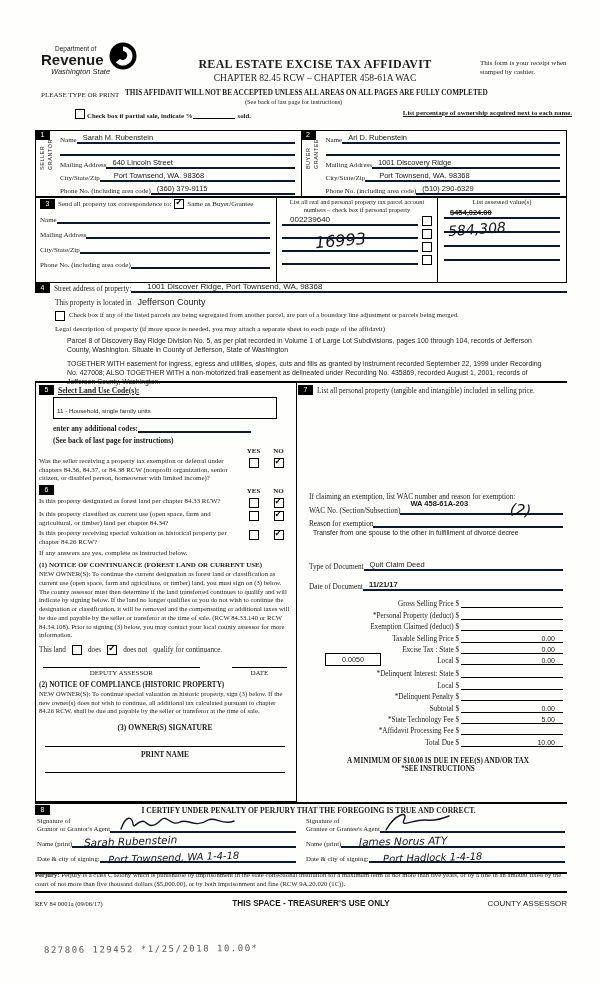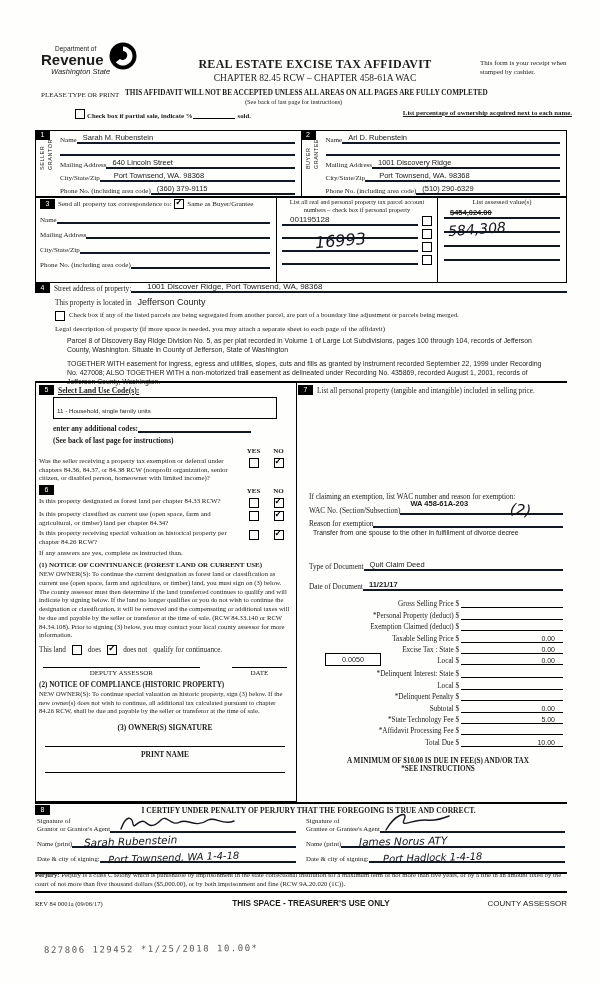--- a/index.html
+++ b/index.html
@@ -193,21 +193,21 @@
         </div>
       <div class="fline" style="height:15px;">
           <span class="lbl">Phone No. (including area code)</span>
           <span class="fill"></span>
         </div>
     </div>
     <div class="c3mid">
       <div style="font-size:6.4px;text-align:center;line-height:1.2;">List all real and personal property tax parcel account numbers – check box if personal property</div>
       <div class="fline" style="height:13px;">
           <span class="fill">
-            <span class="typed abs" style="bottom:0;left:2px;font-size:8px;">001195128</span>
+            <span class="typed abs" style="bottom:0;left:2px;font-size:8px;">002239640</span>
           </span>
           <span class="cb" style="margin-left:4px;"></span>
         </div>
       <div class="fline" style="height:13px;">
           <span class="fill"></span>
           <span class="cb" style="margin-left:4px;"></span>
         </div>
       <div class="fline" style="height:13px;">
           <span class="fill"></span>
           <span class="cb" style="margin-left:4px;"></span>
@@ -315,21 +315,21 @@
       </div>
       <div class="qrow">
         <span class="qtext">Is this property receiving special valuation as historical property per chapter 84.26 RCW?</span>
         <span class="qcb">
             <span class="cb"></span>
           </span>
         <span class="qcb">
             <span class="cb checked"></span>
           </span>
       </div>
-      <div style="font-size:7px;margin-top:3px;">If any answers are yes, complete as instructed than.</div>
+      <div style="font-size:7px;margin-top:3px;">If any answers are yes, complete as instructed below.</div>
       <div class="b" style="font-size:7px;margin-top:4px;">(1) NOTICE OF CONTINUANCE (FOREST LAND OR CURRENT USE)</div>
       <div class="small" style="margin-top:1px;">NEW OWNER(S): To continue the current designation as forest land or classification as current use (open space, farm and agriculture, or timber) land, you must sign on (3) below. The county assessor must then determine if the land transferred continues to qualify and will indicate by signing below. If the land no longer qualifies or you do not wish to continue the designation or classification, it will be removed and the compensating or additional taxes will be due and payable by the seller or transferor at the time of sale. (RCW 84.33.140 or RCW 84.34.108). Prior to signing (3) below, you may contact your local county assessor for more information.</div>
       <div style="display:flex;align-items:center;gap:6px;margin-top:5px;font-size:7.2px;">
         <span>This land</span>
         <span class="cb"></span>
         <span>does</span>
         <span class="cb checked"></span>
         <span>does not</span>
         <span>qualify for continuance.</span>
       </div>

